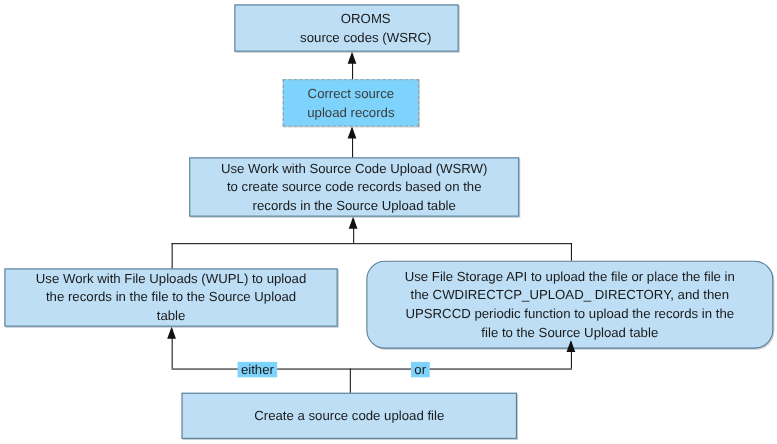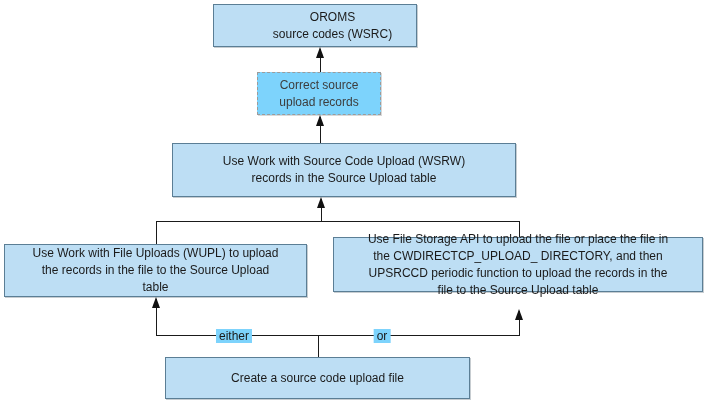--- a/index.html
+++ b/index.html
@@ -52,42 +52,43 @@
     padding: 0 3px;
     font-size: 12px;
     line-height: 14px;
     color: #1a1a1a;
     white-space: nowrap;
   }
 
   
   #box-oroms        { left: 213px; top: 4px;   width: 204px; height: 43px; padding-left: 35px; }
   #box-correct      { left: 257px; top: 72px;  width: 124px; height: 43px; }
-  #box-wsrw         { left: 172px; top: 143px; width: 344px; height: 54px; }
+  #box-wsrw         { left: 172px; top: 143px; width: 300px; height: 54px; }
   #box-wupl         { left: 4px;   top: 244px; width: 303px; height: 53px; }
-  #box-file-storage { left: 333px; top: 237px; width: 370px; height: 55px; }
+  #box-file-storage { left: 333px; top: 237px; width: 370px; height: 80px; border-radius: 17px; }
   #box-create       { left: 165px; top: 357px; width: 305px; height: 42px; }
 </style>
 </head>
 <body>
 
 <div class="canvas">
 
   <div class="node blue" id="box-oroms">
     <span class="ln">OROMS</span>
     <span class="ln">source codes (WSRC)</span>
   </div>
 
   <div class="node dashed" id="box-correct">
     <span class="ln">Correct source</span>
     <span class="ln">upload records</span>
   </div>
 
   <div class="node blue" id="box-wsrw">
     <span class="ln">Use Work with Source Code Upload (WSRW)</span>
+    <span class="ln">to create source code records based on the</span>
     <span class="ln">records in the Source Upload table</span>
   </div>
 
   <div class="node blue" id="box-wupl">
     <span class="ln">Use Work with File Uploads (WUPL) to upload</span>
     <span class="ln">the records in the file to the Source Upload</span>
     <span class="ln">table</span>
   </div>
 
   <div class="node blue" id="box-file-storage">

